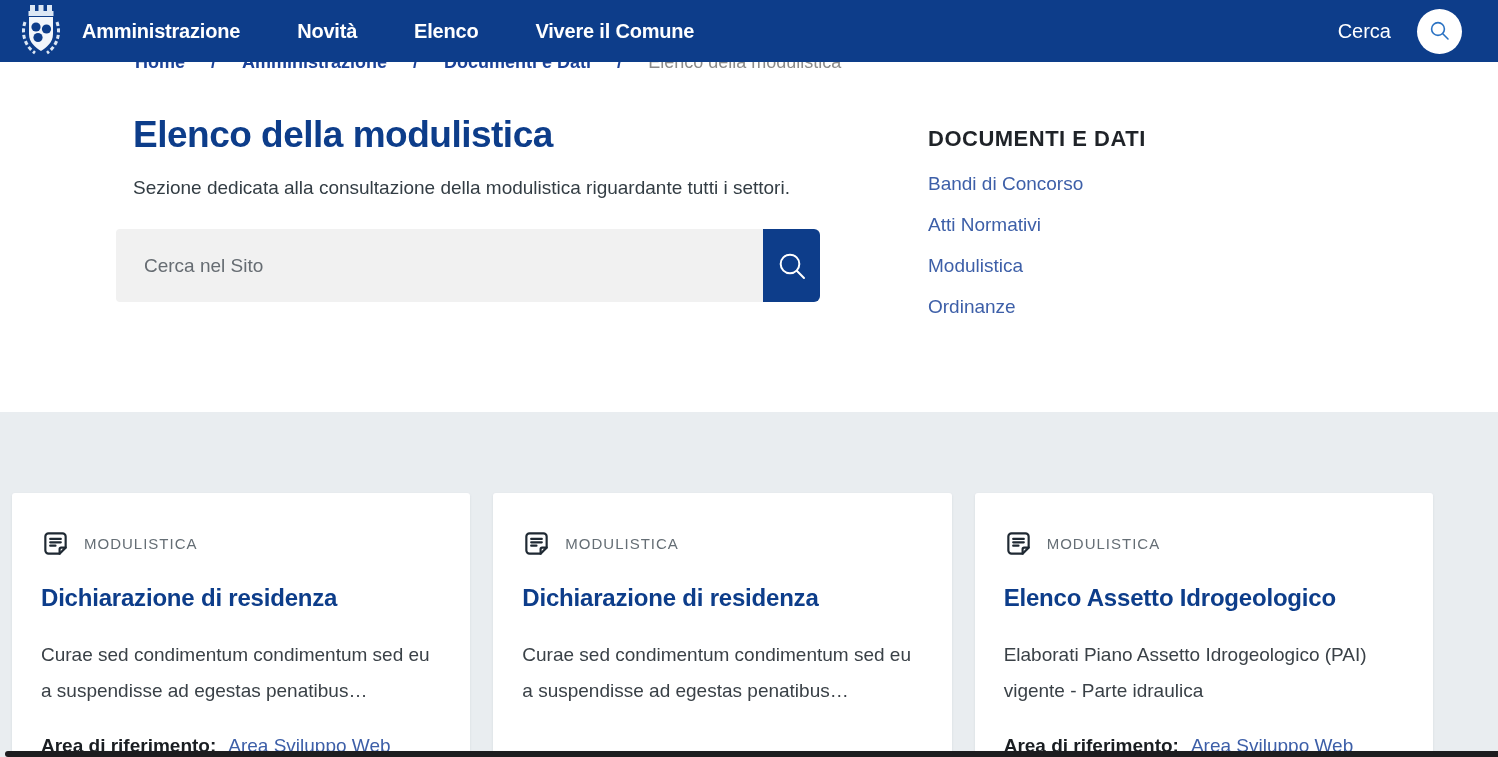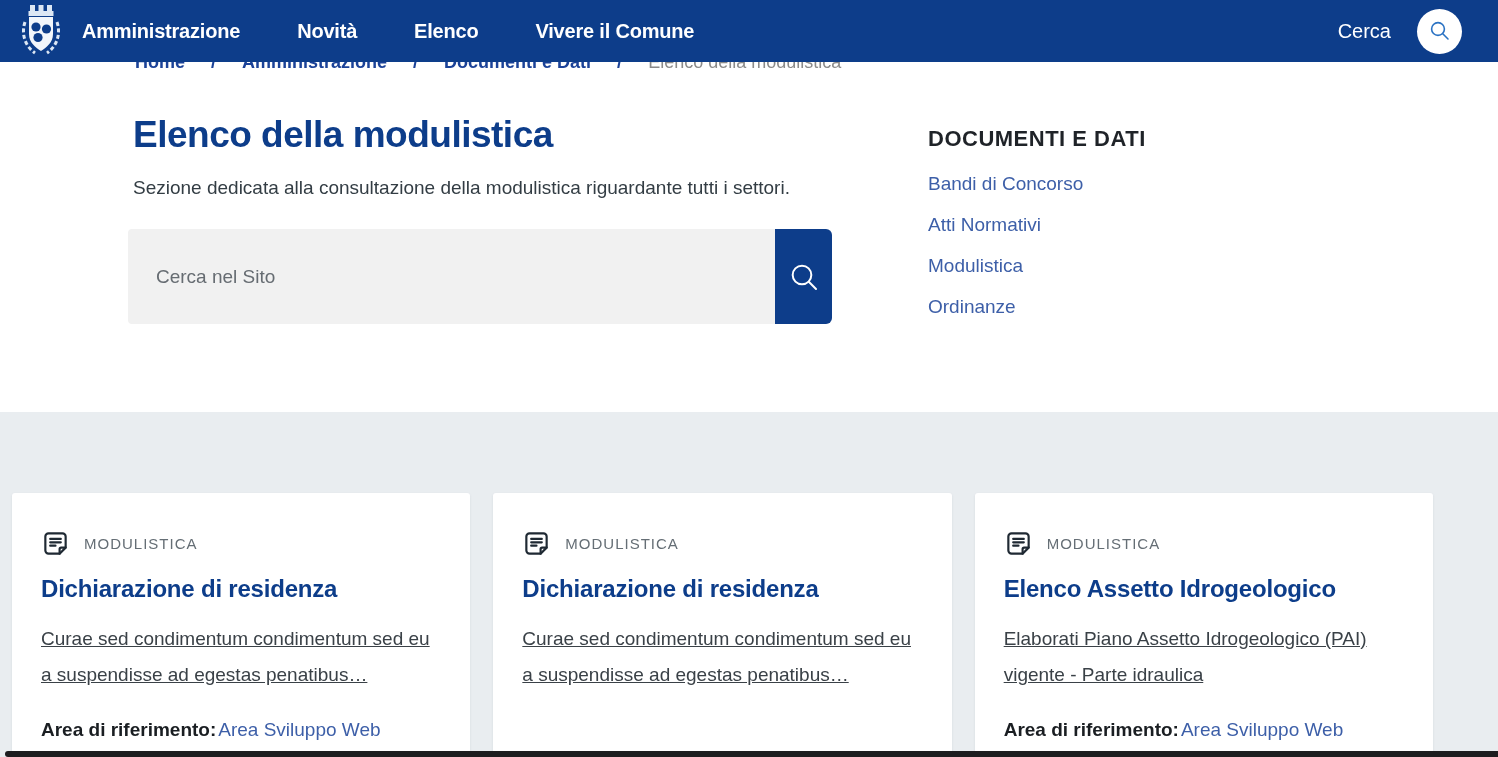--- a/index.html
+++ b/index.html
@@ -49,22 +49,22 @@
   .page-title {
     position: absolute; top: 114px; left: 133px;
     font-size: 37px; font-weight: 700; letter-spacing: -0.5px;
     color: #0d3d8a;
   }
   .page-subtitle {
     position: absolute; top: 177px; left: 133px;
     font-size: 19px; color: #333d44;
   }
   .site-search {
-    position: absolute; top: 229px; left: 128px;
-    width: 704px; height: 95px; display: flex;
+    position: absolute; top: 229px; left: 116px;
+    width: 704px; height: 73px; display: flex;
   }
   .site-search input {
     flex: 1; border: none; outline: none;
     background: #f1f1f1;
     font-family: "Liberation Sans", sans-serif;
     font-size: 19px; color: #333;
     padding: 0 20px 0 28px;
     border-radius: 4px 0 0 4px;
   }
   .site-search input::placeholder { color: #666c72; opacity: 1; }
@@ -102,31 +102,30 @@
     box-shadow: 0 1px 3px rgba(30, 40, 60, 0.08);
     padding: 36px 30px 0 29px;
   }
   .card-head { display: flex; align-items: center; gap: 14px; }
   .card-head svg { flex: 0 0 auto; }
   .card-category {
     font-size: 15px; letter-spacing: 1px; color: #656e75;
     text-transform: uppercase;
   }
   .card-title {
-    margin-top: 17px; font-size: 24px; font-weight: 700;
+    margin-top: 26px; font-size: 24px; font-weight: 700;
     letter-spacing: -0.2px; color: #0d3d8a; cursor: pointer;
   }
   .card-desc {
-    margin-top: 18px; font-size: 19px; line-height: 36px; color: #3a4147;
+    margin-top: 25px; font-size: 19px; line-height: 36px; color: #3a4147;
     max-width: 400px;
-    text-decoration: underline;
   }
   .card-area { margin-top: 26px; font-size: 19px; }
   .card-area-label { font-weight: 700; color: #1a1e22; }
-  .card-area-link { color: #3d5fa8; cursor: pointer; margin-left: 2px; }
+  .card-area-link { color: #3d5fa8; cursor: pointer; margin-left: 12px; }
 
   
   .bottom-bar {
     position: absolute; left: 5px; right: 0; bottom: 0; height: 6px;
     background: #1d1d1f; border-radius: 3px 0 0 3px;
     z-index: 30; cursor: pointer;
   }
 </style>
 </head>
 <body>

